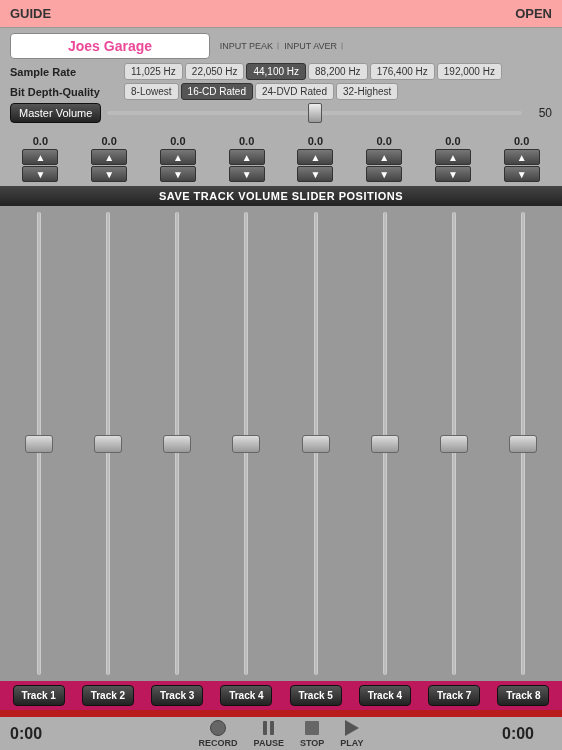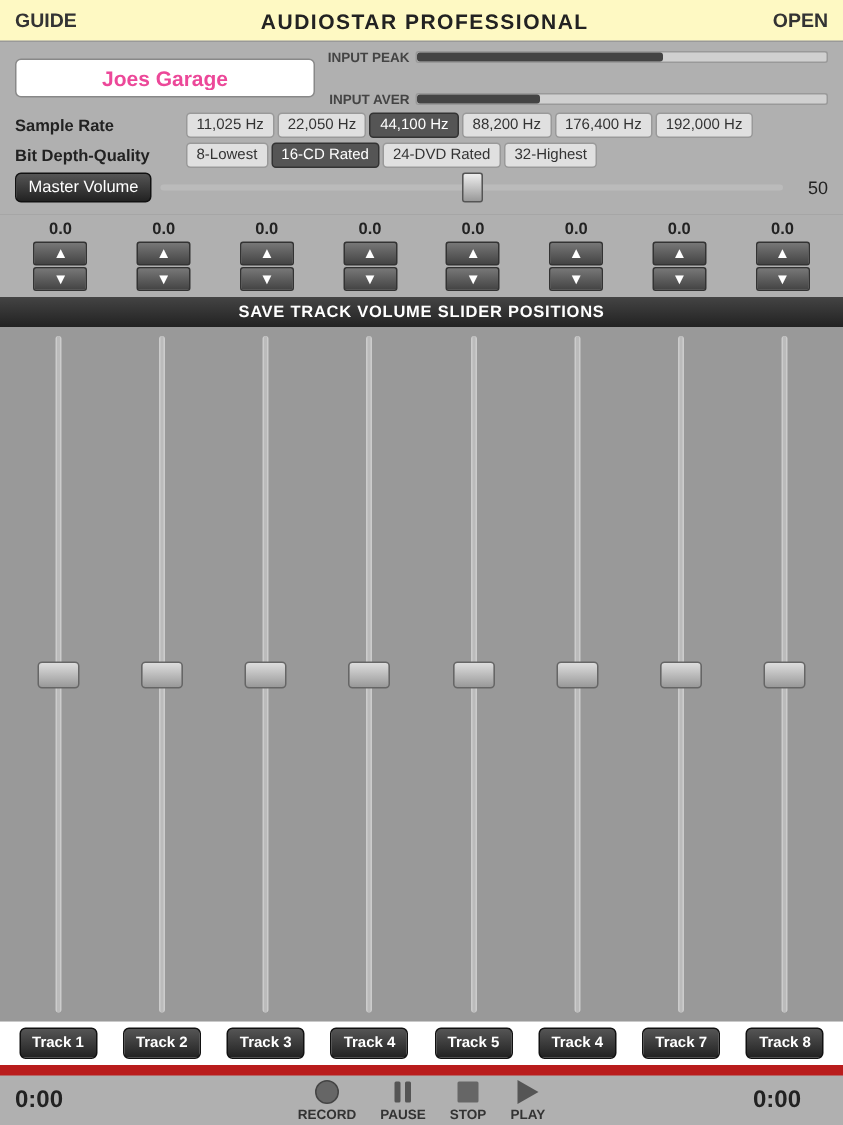--- a/index.html
+++ b/index.html
@@ -7,21 +7,21 @@
       width: 562px;
       height: 750px;
       background: #8a8a8a;
       font-family: Arial, Helvetica, sans-serif;
       overflow: hidden;
       position: relative;
     }
 
     
     .header {
-      background: #fef9c3;
+      background: #fca5a5;
       display: flex;
       align-items: center;
       justify-content: space-between;
       padding: 4px 10px;
       border-bottom: 1px solid #999;
       height: 28px;
     }
     .header-guide, .header-open {
       font-size: 13px;
       color: #333;
@@ -51,24 +51,23 @@
       border-radius: 4px;
       padding: 4px 10px;
       font-size: 14px;
       font-weight: bold;
       color: #ec4899;
       width: 200px;
       text-align: center;
     }
     .peak-meters {
       display: flex;
-      flex-direction: column;
-      gap: 18px;
+      flex-direction: row;
+      gap: 3px;
       flex: 1;
-      font-weight: bold;
     }
     .peak-row {
       display: flex;
       align-items: center;
       gap: 4px;
     }
     .peak-label {
       font-size: 9px;
       color: #444;
       width: 55px;
@@ -259,21 +258,21 @@
     }
     .fader-line {
       width: 2px;
       height: 100%;
       background: #bbb;
       border-radius: 1px;
     }
 
     
     .track-buttons {
-      background: #ffffff;
+      background: #be185d;
       display: flex;
       justify-content: space-around;
       padding: 4px 4px;
     }
     .track-btn {
       background: linear-gradient(to bottom, #555, #222);
       color: white;
       border: 1px solid #111;
       border-radius: 4px;
       padding: 4px 6px;
@@ -359,21 +358,20 @@
       display: flex;
       flex-direction: column;
       height: calc(750px - 28px);
     }
   </style>
 </head>
 <body>
 
 <div class="header">
   <span class="header-guide">GUIDE</span>
-  <span class="header-title">AUDIOSTAR PROFESSIONAL</span>
   <span class="header-open">OPEN</span>
 </div>
 
 <div class="main-content">
 
   <div class="top-controls">
 
     <div class="top-row1">
       <input class="project-name-input" type="text" value="Joes Garage" style="">
       <div class="peak-meters">

